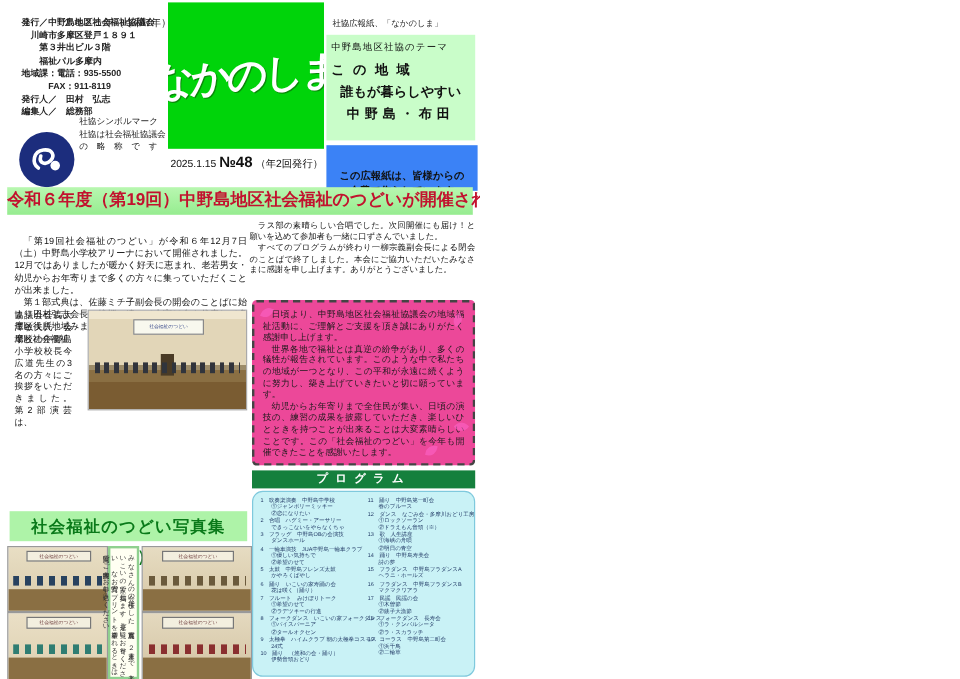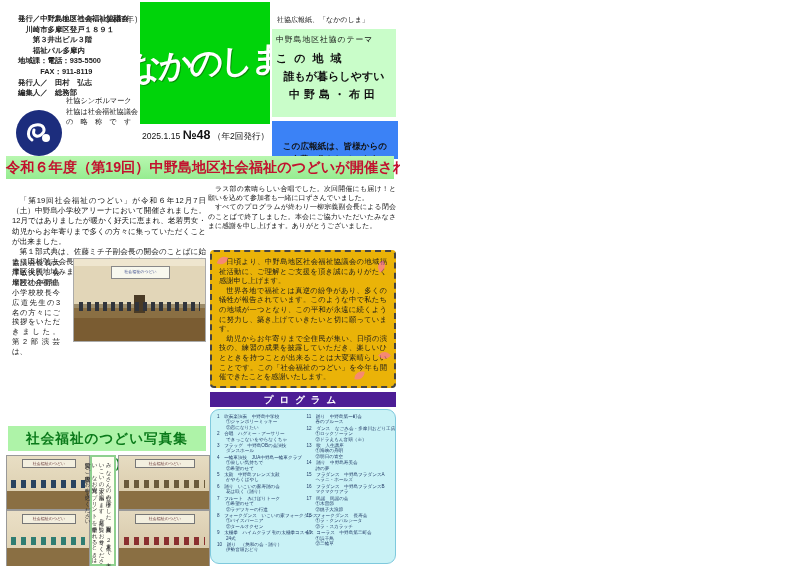--- a/index.html
+++ b/index.html
@@ -44,27 +44,27 @@
   .ptile{position:absolute;border:1px solid #999;overflow:hidden;}
   .ptile .ph-banner{position:absolute;left:18%;top:6%;width:64%;height:13%;background:#f3efdf;border:1px solid #777;font-size:4px;color:#663333;text-align:center;line-height:8px;overflow:hidden;}
   .ptile .ph-people{position:absolute;left:5%;top:46%;width:90%;height:8px;background:repeating-linear-gradient(90deg,var(--fig,#28425f) 0 5px,transparent 5px 10px);}
   .ptile .ph-floor{position:absolute;left:0;bottom:0;width:100%;height:34%;background:#8a6f43;}
   .pt-a{left:0;top:0;width:82px;height:53px;background:linear-gradient(#e8dec4,#d9cbaa);}
   .pt-b{left:112px;top:0;width:90px;height:53px;background:linear-gradient(#e6dcc2,#d6c6a4);}
   .pt-c{left:0;top:55px;width:82px;height:56px;background:linear-gradient(#eadfc6,#dccfae);}
   .pt-d{left:112px;top:55px;width:90px;height:56px;background:linear-gradient(#e4d9bf,#d2c2a0);}
   .photo-note{position:absolute;left:84px;top:0;width:26px;height:111px;background:#fffff2;border:2px solid #8fd08f;box-sizing:border-box;writing-mode:vertical-rl;font-size:5.6px;line-height:7px;padding:2px;color:#333;}
 
-  .greeting{position:absolute;left:210px;top:250px;width:186px;height:138px;background:#eab308;border:2px dashed #444;border-radius:4px;box-sizing:border-box;padding:5px 7px;font-size:7.3px;line-height:9.6px;text-align:justify;color:#1a1a1a;overflow:hidden;}
+  .greeting{position:absolute;left:210px;top:250px;width:186px;height:138px;background:#ec4899;border:2px dashed #444;border-radius:4px;box-sizing:border-box;padding:5px 7px;font-size:7.3px;line-height:9.6px;text-align:justify;color:#1a1a1a;overflow:hidden;}
   .greeting p{margin:0;text-indent:1em;}
   .greeting .gdate{margin-top:4px;text-indent:1em;}
   .petal{position:absolute;width:9px;height:9px;background:#ff66cc;opacity:.55;border-radius:80% 0 80% 0;}
 
   .program{position:absolute;left:210px;top:392px;width:186px;}
-  .prog-header{height:15px;background:#4c1d95;color:#fff;font-weight:bold;font-size:9.5px;text-align:center;line-height:15px;letter-spacing:6px;}
+  .prog-header{height:15px;background:#15803d;color:#fff;font-weight:bold;font-size:9.5px;text-align:center;line-height:15px;letter-spacing:6px;}
   .prog-body{margin-top:2px;height:155px;background:#c9f2f6;border:1px solid #7fc9dd;border-radius:9px;box-sizing:border-box;padding:4px 6px;column-count:2;column-gap:7px;font-size:4.6px;line-height:5.4px;color:#223a66;overflow:hidden;}
   .prog-item{break-inside:avoid;margin-bottom:1px;}
   .prog-item .ph1{white-space:nowrap;}
   .prog-item .sub{padding-left:9px;}
 </style>
 </head>
 <body>
 
 <div class="page" id="page1">
   <span class="pagenum" style="left:20px;top:14px;">1</span>

